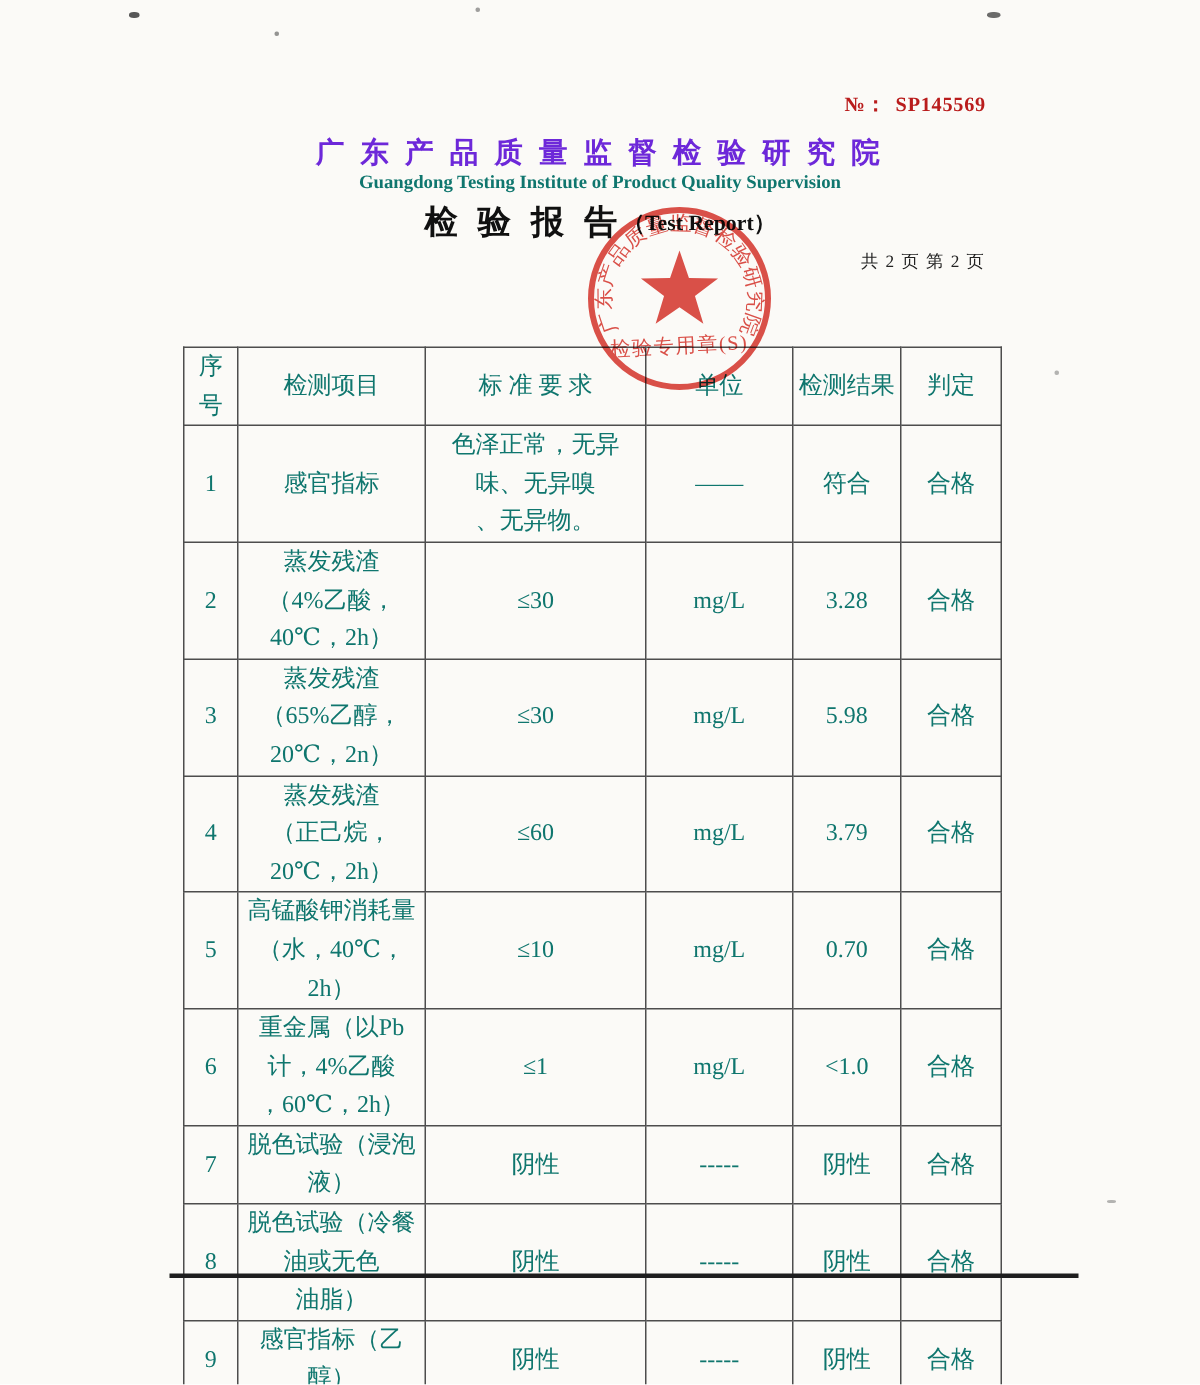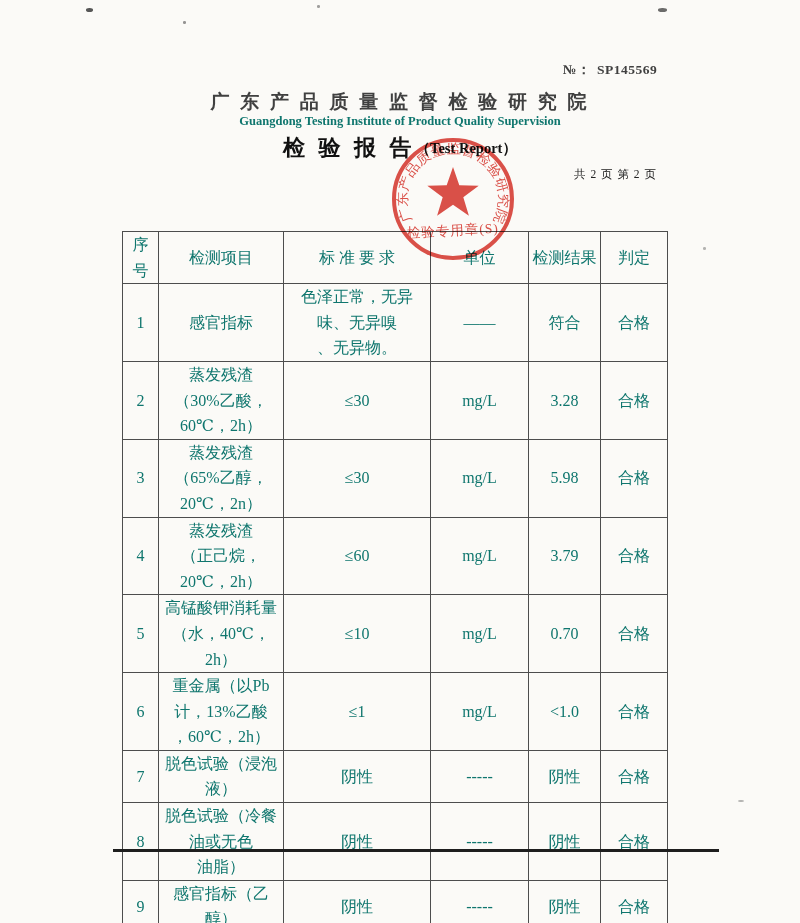--- a/index.html
+++ b/index.html
@@ -5,28 +5,28 @@
   html,body { margin:0; padding:0; background:#ffffff; }
   .page {
     position:relative; width:800px; height:923px;
     background:#fbfaf7; overflow:hidden;
     font-family:"Liberation Serif","DejaVu Serif",serif;
     color:#262626;
   }
   
   .report-no {
     position:absolute; top:61px; left:563px;
-    font-size:13.5px; font-weight:bold; letter-spacing:.5px; color:#404040;
+    font-size:13.5px; font-weight:bold; letter-spacing:.5px; color:#b91c1c;
     white-space:nowrap;
   }
   .report-no .num { margin-left:6px; letter-spacing:.5px; }
   .institute-cn {
     position:absolute; top:89px; left:0; width:100%;
     text-align:center; font-size:19px; font-weight:bold;
-    letter-spacing:3px; color:#404040; white-space:nowrap;
+    letter-spacing:3px; color:#6d28d9; white-space:nowrap;
   }
   .institute-en {
     position:absolute; top:114px; left:0; width:100%;
     text-align:center; font-size:12.5px; font-weight:bold; color:#0f766e;
   }
   .report-title {
     position:absolute; top:133px; left:0; width:100%;
     text-align:center; color:#101010; white-space:nowrap;
   }
   .report-title .cn { font-size:22px; font-weight:bold; letter-spacing:4px; }
@@ -134,21 +134,21 @@
             </td>
         <td>——</td>
         <td>符合</td>
         <td>合格</td>
       </tr>
 
       <tr class="r2">
         <td>2</td>
         <td>
               <span class="l">蒸发残渣</span>
-              <span class="l">（30%乙酸，60℃，2h）</span>
+              <span class="l">（4%乙酸，40℃，2h）</span>
             </td>
         <td>
               <span class="l">≤30</span>
               <span class="l"></span>
             </td>
         <td>mg/L</td>
         <td>3.28</td>
         <td>合格</td>
       </tr>
 
@@ -193,21 +193,21 @@
               <span class="l"></span>
             </td>
         <td>mg/L</td>
         <td>0.70</td>
         <td>合格</td>
       </tr>
 
       <tr class="r6">
         <td>6</td>
         <td>
-              <span class="l">重金属（以Pb计，13%乙酸</span>
+              <span class="l">重金属（以Pb计，4%乙酸</span>
               <span class="l">，60℃，2h）</span>
             </td>
         <td>
               <span class="l">≤1</span>
               <span class="l"></span>
             </td>
         <td>mg/L</td>
         <td>&lt;1.0</td>
         <td>合格</td>
       </tr>

